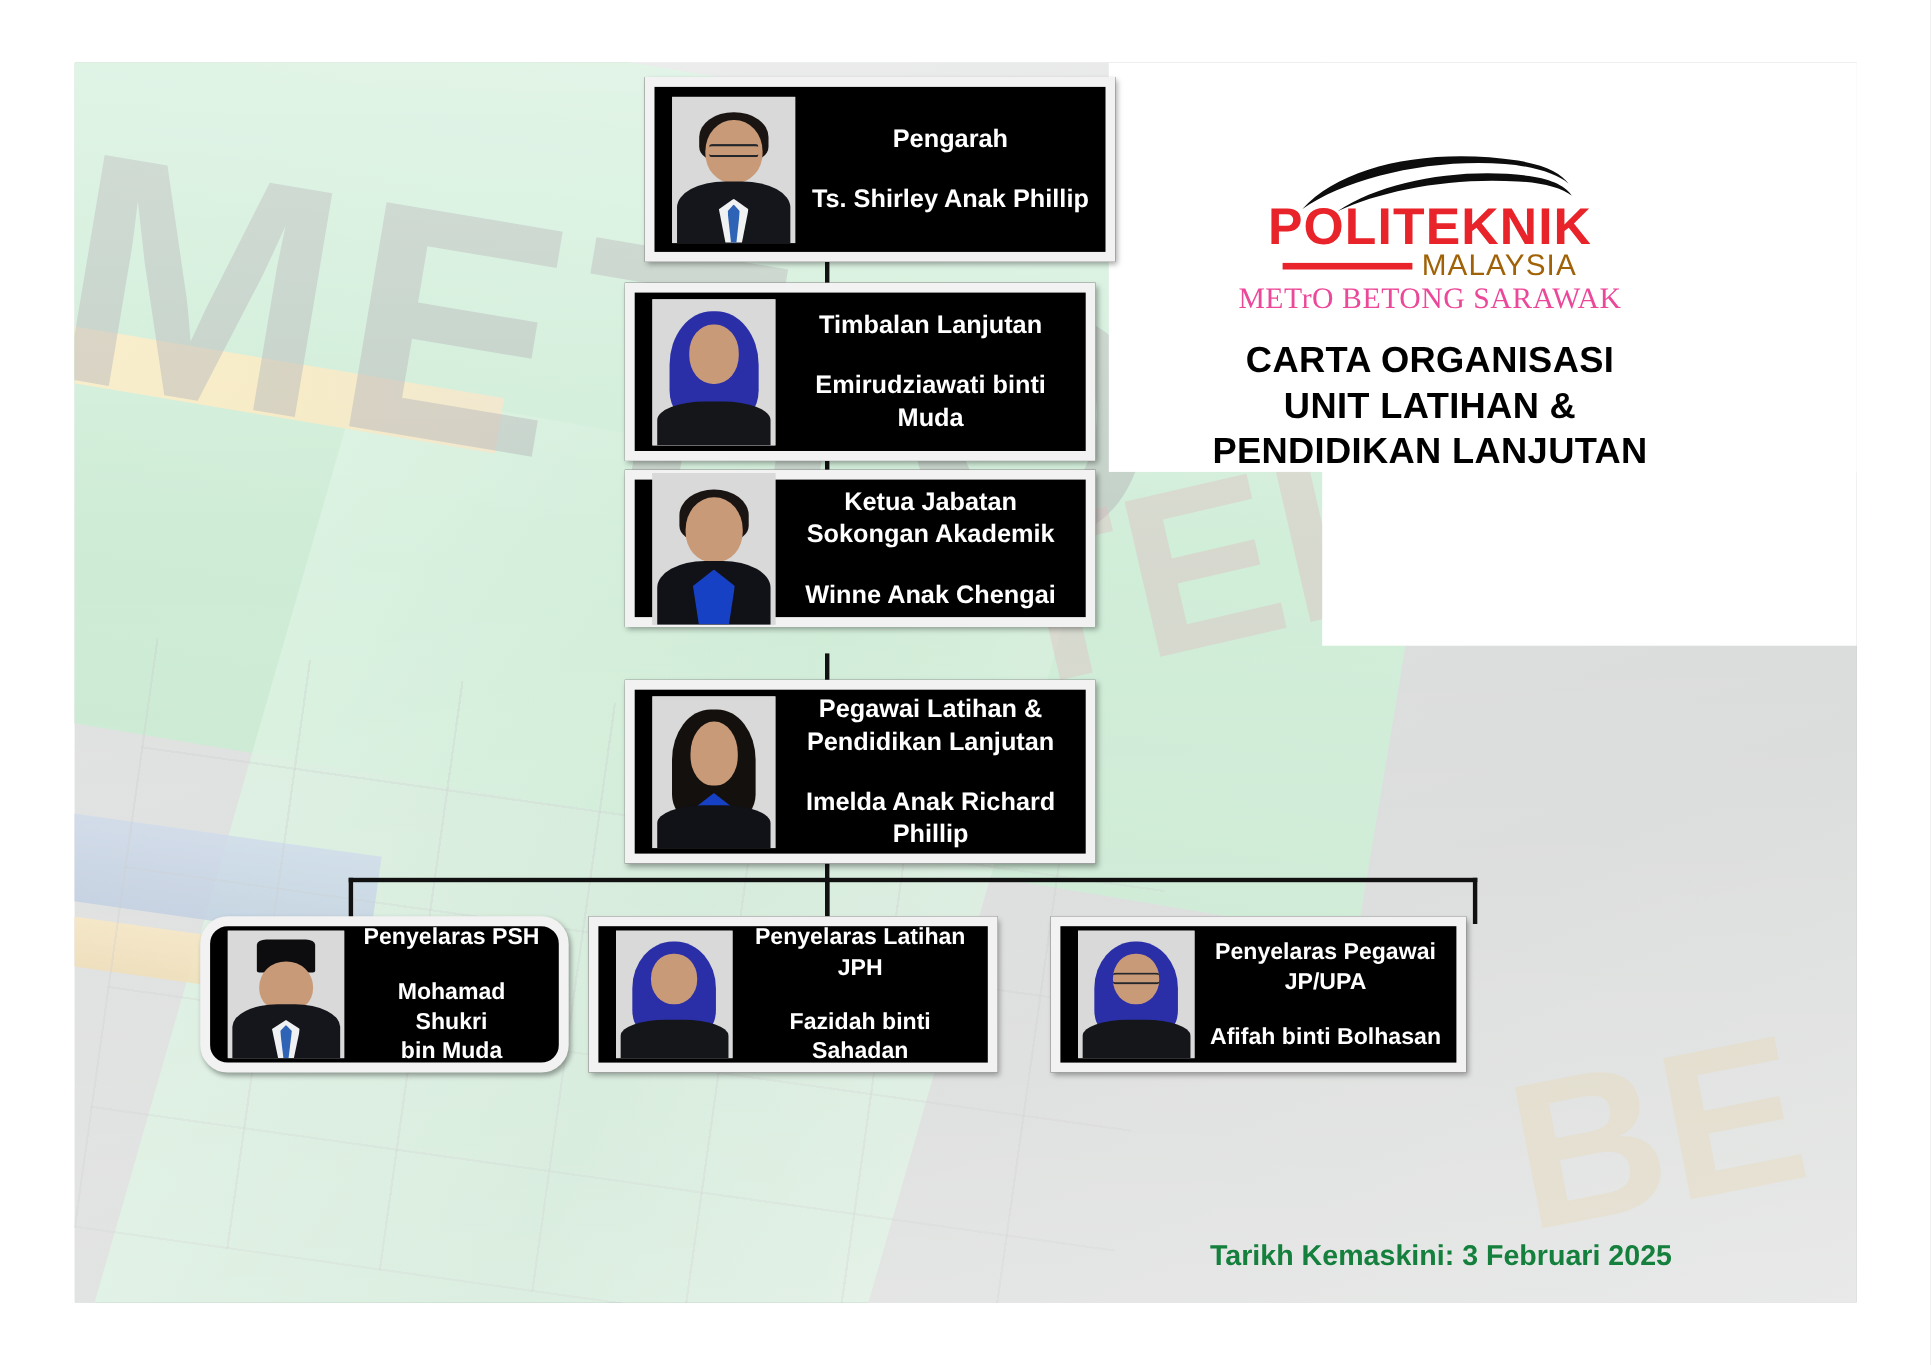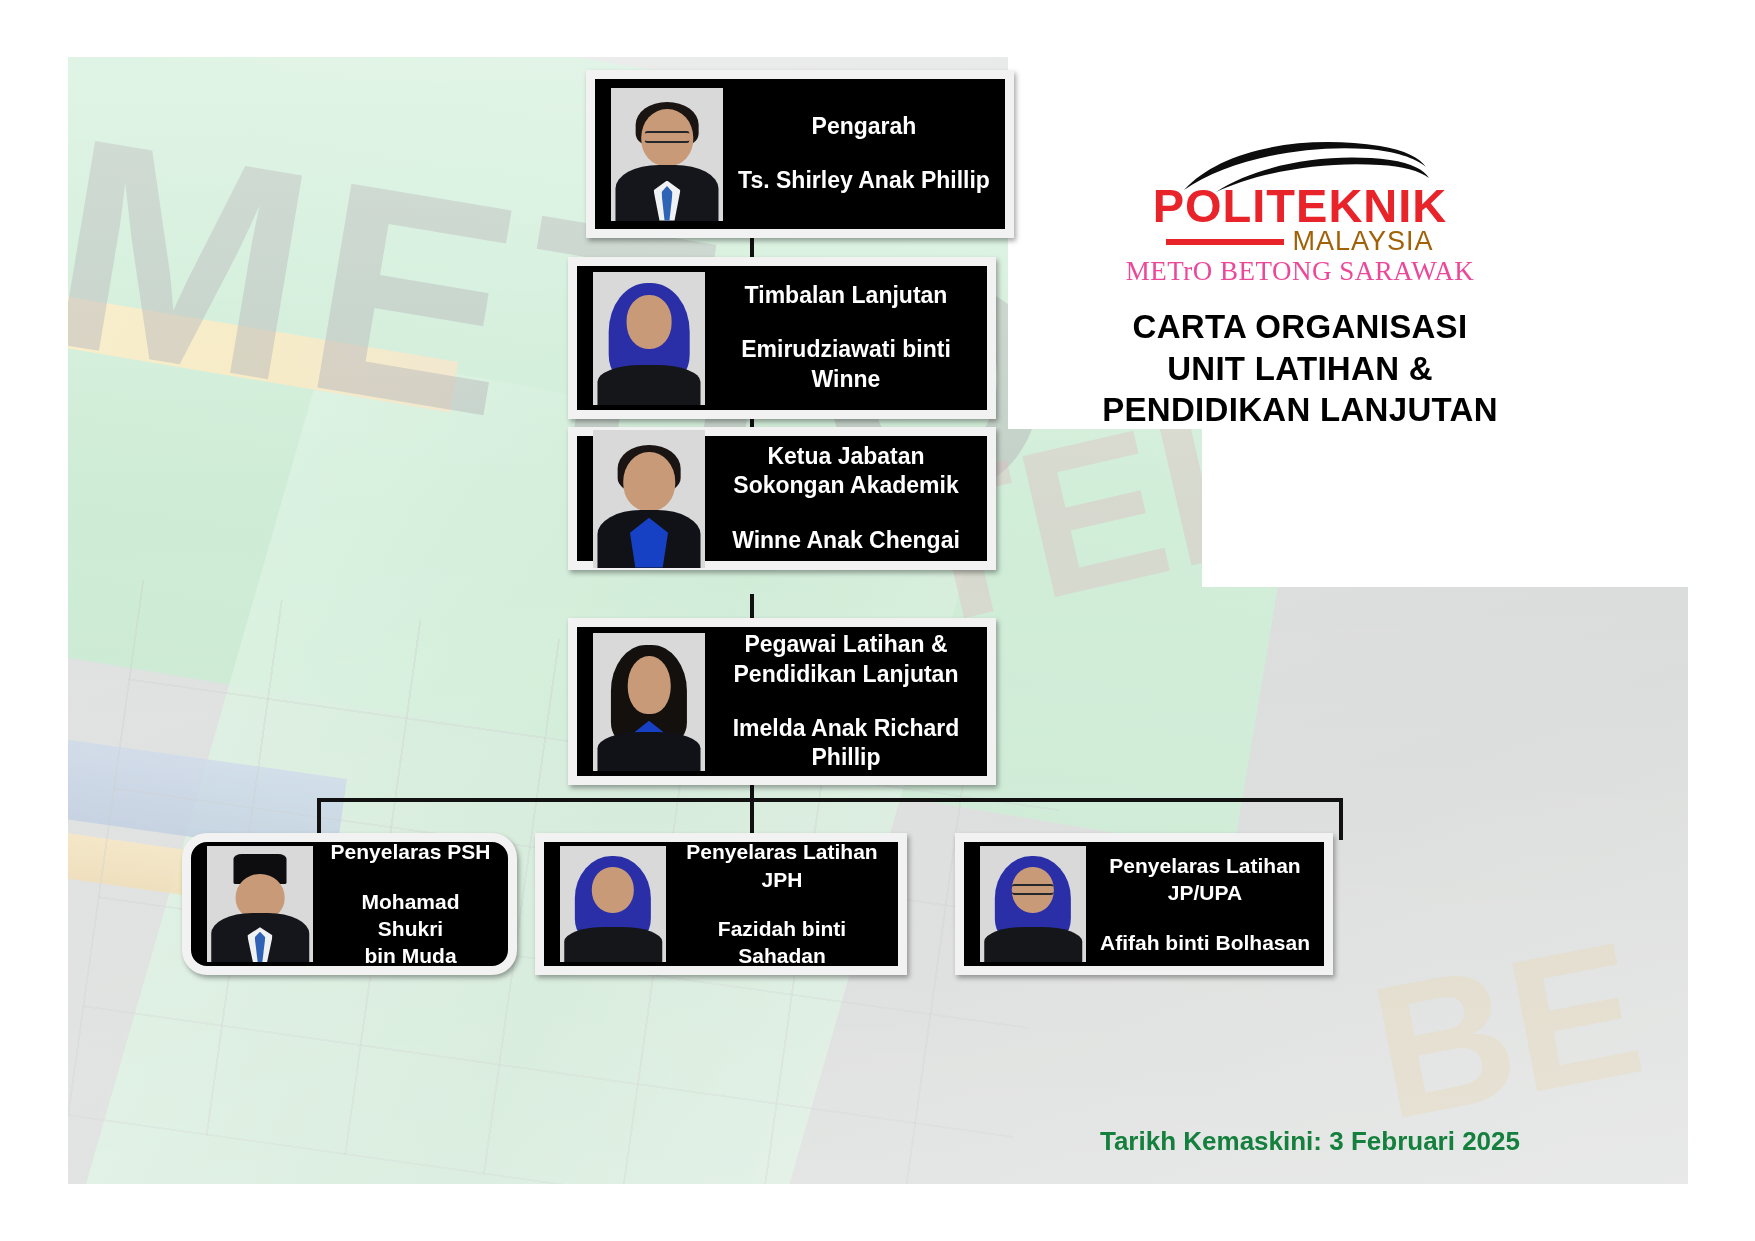--- a/index.html
+++ b/index.html
@@ -409,21 +409,21 @@
 <div class="card" id="card-timbalan">
   <div class="photo">
     <div class="av hijab">
       <div class="hair"></div>
         <div class="head"></div>
         <div class="body"></div>
     </div>
   </div>
   <div class="text">
     <span class="role">Timbalan Lanjutan</span>
-    <span class="person">Emirudziawati binti Winne</span>
+    <span class="person">Emirudziawati binti Muda</span>
   </div>
 </div>
 
 <div class="card" id="card-ketua">
   <div class="photo">
     <div class="av blue">
       <div class="hair"></div>
         <div class="head"></div>
       <div class="body"></div>
         <div class="shirt"></div>
@@ -486,21 +486,21 @@
 <div class="card" id="card-jpupa">
   <div class="photo">
     <div class="av hijab">
       <div class="hair"></div>
         <div class="head"></div>
       <div class="glasses"></div>
         <div class="body"></div>
     </div>
   </div>
   <div class="text">
-    <span class="role">Penyelaras Latihan</span>
+    <span class="role">Penyelaras Pegawai</span>
     <span class="role">JP/UPA</span>
     <span class="person">Afifah binti Bolhasan</span>
   </div>
 </div>
 
 <div id="header-block">
   <div id="logo">
     <div class="swoosh">
       <svg viewBox="0 0 250 52" width="250" height="52" xmlns="http://www.w3.org/2000/svg">
         <path d="M4 50 C 40 10, 120 -6, 200 6 C 225 10, 240 18, 246 27 C 236 18, 214 11, 188 9 C 118 4, 44 22, 4 50 Z" fill="#0d0d0d"></path>

